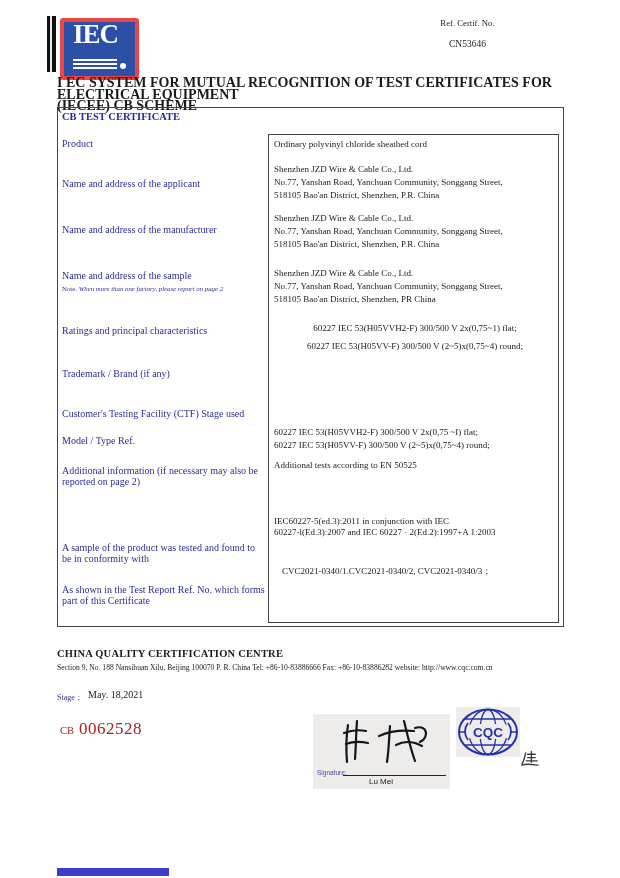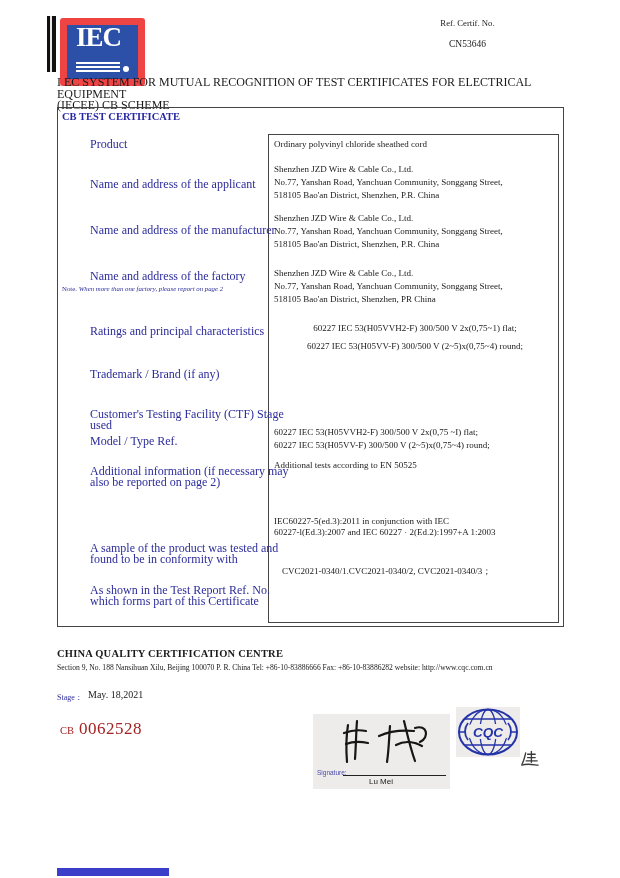--- a/index.html
+++ b/index.html
@@ -4,38 +4,38 @@
 <style>
   html,body{margin:0;padding:0;}
   .page{position:relative;width:620px;height:878px;background:#ffffff;overflow:hidden;
         font-family:"Liberation Serif","DejaVu Serif",serif;color:#1a1a1a;}
   .abs{position:absolute;}
 
   
   .iec-spine{left:47px;top:16px;width:9px;height:56px;background:#111;}
   .iec-spine-stripe{position:absolute;left:3px;top:0;width:2px;height:100%;background:#e8e8e8;}
   .iec-box{left:60px;top:18px;width:71px;height:54px;background:#2c4fa8;border-radius:3px;
-           border:7px solid #ef4444;}
+           border:4px solid #ef4444;}
   .iec-text{position:absolute;left:9px;top:-3px;color:#fff;font-weight:bold;font-size:27px;
             letter-spacing:-1px;font-family:"Liberation Serif",serif;}
   .iec-lines{position:absolute;left:9px;bottom:7px;width:44px;}
   .iec-lines div{height:2px;background:#fff;margin-top:2px;}
   .iec-dot{position:absolute;right:9px;bottom:7px;width:6px;height:6px;border-radius:50%;background:#fff;}
 
   
   .ref-block{left:400px;top:18px;width:135px;text-align:center;font-size:8.7px;}
   .ref-num{margin-top:11px;font-size:9.5px;}
-  .scheme{left:57px;top:77px;width:512px;font-weight:normal;font-size:12px;line-height:11.5px;
+  .scheme{left:57px;top:77px;width:512px;font-weight:bold;font-size:14px;line-height:11.5px;
           white-space:pre-line;}
 
   
   .cert{left:57px;top:107px;width:505px;height:518px;border:1px solid #454545;}
   .cert-title{position:absolute;left:4px;top:3px;color:#2626a6;font-weight:bold;font-size:10.5px;}
   .inner-box{position:absolute;left:210px;top:26px;width:289px;height:487px;border:1px solid #454545;}
-  .lbl{position:absolute;left:4px;width:202px;color:#2c2c9c;font-size:12px;line-height:10.5px;margin-left:28px;}
+  .lbl{position:absolute;left:4px;width:202px;color:#2c2c9c;font-size:10px;line-height:10.5px;}
   .note{position:absolute;left:4px;width:208px;color:#2c2c9c;font-size:6.8px;}
   .note em{font-style:italic;}
   .val{position:absolute;left:216px;width:282px;font-size:9px;line-height:13px;white-space:pre-line;}
   .lh18{line-height:18px;text-align:center;}
   .lh11{line-height:11px;}
 
   .issued-note{left:63px;top:628px;color:#2c2c9c;font-size:8.5px;}
 
   
   .issuer{left:57px;top:648px;font-weight:bold;font-size:10.5px;letter-spacing:.2px;}
@@ -47,21 +47,21 @@
   .cb-number{font-size:17px;letter-spacing:.5px;}
 
   
   .sig-box{left:313px;top:714px;width:137px;height:75px;background:#edecea;}
   .sig-strokes{position:absolute;left:22px;top:1px;}
   .sig-line{position:absolute;left:30px;top:61px;width:103px;height:1px;background:#222;}
   .sig-label{position:absolute;left:4px;top:55px;font-size:6.5px;color:#4a4aae;
              font-family:"Liberation Sans",sans-serif;}
   .sig-name{position:absolute;left:56px;top:63px;font-size:8px;color:#222;
             font-family:"Liberation Sans",sans-serif;}
-  .cqc-box{left:456px;top:707px;width:64px;height:50px;background:#edecea;font-style:italic;}
+  .cqc-box{left:456px;top:707px;width:64px;height:50px;background:#edecea;}
   .jian{left:520px;top:750px;width:19px;height:19px;}
 
   .bottom-bar{left:57px;top:868px;width:112px;height:8px;background:#3a3ec8;}
 </style>
 </head>
 <body>
 
 <div class="page">
 
   <div class="abs iec-spine">
@@ -85,21 +85,21 @@
   <div class="abs scheme">I EC SYSTEM FOR MUTUAL RECOGNITION OF TEST CERTIFICATES FOR ELECTRICAL EQUIPMENT
 (IECEE) CB SCHEME</div>
 
   <div class="abs cert">
     <div class="cert-title">CB TEST CERTIFICATE</div>
     <div class="inner-box"></div>
 
     <div class="lbl" style="top:31px">Product</div>
     <div class="lbl" style="top:71px">Name and address of the applicant</div>
     <div class="lbl" style="top:117px">Name and address of the manufacturer</div>
-    <div class="lbl" style="top:163px">Name and address of the factory</div>
+    <div class="lbl" style="top:163px">Name and address of the sample</div>
     <div class="note" style="top:177px">
       <span>Note.</span>
       <em>When more than one factory, please report on page 2</em>
     </div>
     <div class="lbl" style="top:218px">Ratings and principal characteristics</div>
     <div class="lbl" style="top:261px">Trademark / Brand (if any)</div>
     <div class="lbl" style="top:301px">Customer's Testing Facility (CTF) Stage used</div>
     <div class="lbl" style="top:328px">Model / Type Ref.</div>
     <div class="lbl" style="top:358px;width:208px">Additional information (if necessary may also be reported on page 2)</div>
     <div class="lbl" style="top:435px;width:200px">A sample of the product was tested and found to be in conformity with</div>

